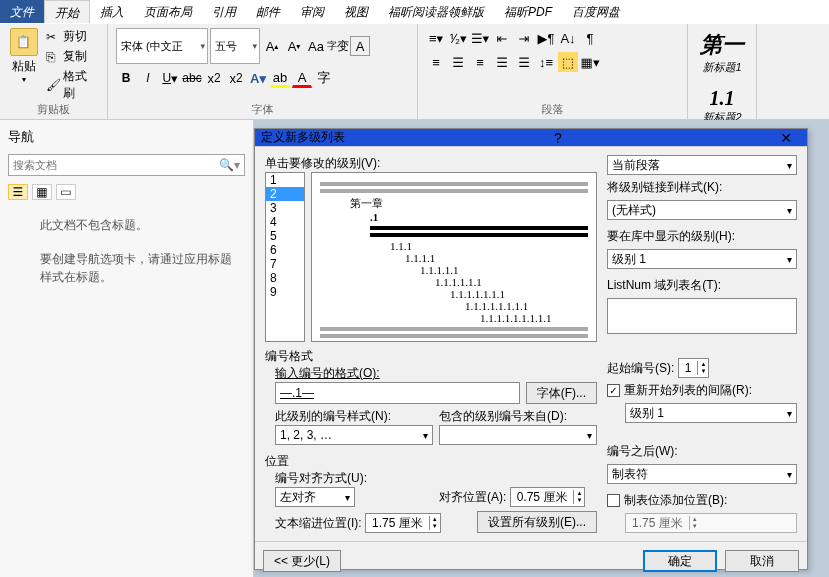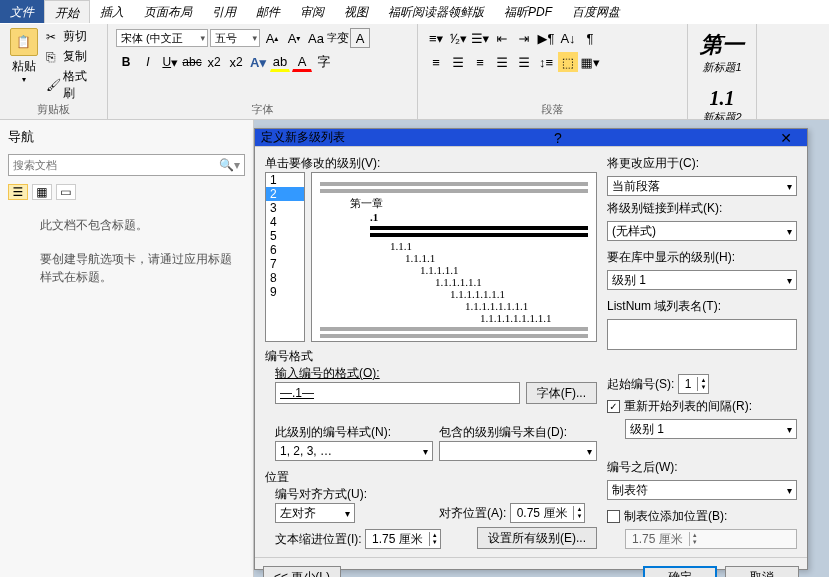--- a/index.html
+++ b/index.html
@@ -12,21 +12,21 @@
 .group { border-right: 1px solid #ccc; padding: 2px 6px; display: flex; flex-direction: column; position: relative; }
 .group-label { position: absolute; bottom: 2px; left: 0; right: 0; text-align: center; color: #666; font-size: 11px; }
 .paste-area { display: flex; }
 .paste-btn { display: flex; flex-direction: column; align-items: center; padding: 2px 4px; }
 .paste-icon { width: 28px; height: 28px; background: #f9d776; border: 1px solid #c9a83f; border-radius: 2px; display: flex; align-items: center; justify-content: center; margin-bottom: 2px; }
 .clipboard-side { display: flex; flex-direction: column; gap: 3px; padding: 2px 4px; }
 .clip-item { display: flex; align-items: center; gap: 3px; font-size: 11px; }
 .mini-icon { width: 14px; height: 14px; display: inline-block; }
 .font-group { flex: 0 0 auto; padding: 4px 8px; }
 .font-row { display: flex; gap: 2px; align-items: center; margin-bottom: 4px; }
-.combo { border: 1px solid #aaa; background: #fff; height: 18px; padding: 0 14px 0 4px; font-size: 11px; display: flex; align-items: center; position: relative; }
+.combo { border: 1px solid #aaa; background: #fff; height: 36px; padding: 0 14px 0 4px; font-size: 11px; display: flex; align-items: center; position: relative; }
 .combo::after { content: "▾"; position: absolute; right: 2px; font-size: 9px; color: #555; }
 .btn-sm { width: 20px; height: 20px; display: flex; align-items: center; justify-content: center; border: 1px solid transparent; font-size: 13px; }
 .para-group { padding: 4px 8px; }
 .style-group { display: flex; padding: 4px 8px; gap: 8px; }
 .style-card { text-align: center; padding: 2px 4px; font-style: italic; }
 .style-sample { font-family: SimSun; }
 .workspace { display: flex; height: calc(577px - 120px); }
 .nav-pane { width: 254px; background: #f7f7f7; border-right: 1px solid #ccc; padding: 8px; display: flex; flex-direction: column; gap: 8px; }
 .nav-title { font-size: 13px; }
 .search-box { border: 1px solid #a3a3a3; background: #fff; padding: 2px 4px; display: flex; align-items: center; height: 22px; }
@@ -234,21 +234,21 @@
       </div>
       <div class="section-label" style="margin-top:6px">编号格式</div>
       <div style="margin-left:10px">
         <div><span class="label-u">输入编号的格式(O):</span></div>
         <div class="fmt-row">
           <div class="input-box">
               <u>—.1—</u>
             </div>
           <div class="btn">字体(F)...</div>
         </div>
-        <div class="fmt-row" style="margin-top:20px">
+        <div class="fmt-row" style="margin-top:4px">
           <div style="flex:1">
             <div>此级别的编号样式(N):</div>
             <div class="combo-full">1, 2, 3, …</div>
           </div>
           <div style="flex:1">
             <div>包含的级别编号来自(D):</div>
             <div class="combo-full"></div>
           </div>
         </div>
       </div>
@@ -280,21 +280,20 @@
                   <div>▼</div>
                 </div>
               </div>
           </div>
           <div class="btn">设置所有级别(E)...</div>
         </div>
       </div>
     </div>
 
     <div class="right-col">
-      <div>将更改应用于(C):</div>
       <div class="combo-full">当前段落</div>
       <div style="margin-top:0">将级别链接到样式(K):</div>
       <div class="combo-full">(无样式)</div>
       <div style="margin-top:4px">要在库中显示的级别(H):</div>
       <div class="combo-full">级别 1</div>
       <div style="margin-top:4px">ListNum 域列表名(T):</div>
       <div class="input-box" style="height:20px"></div>
       <div style="margin-top:20px">
         <span>起始编号(S):</span>
         <div class="spinner">

